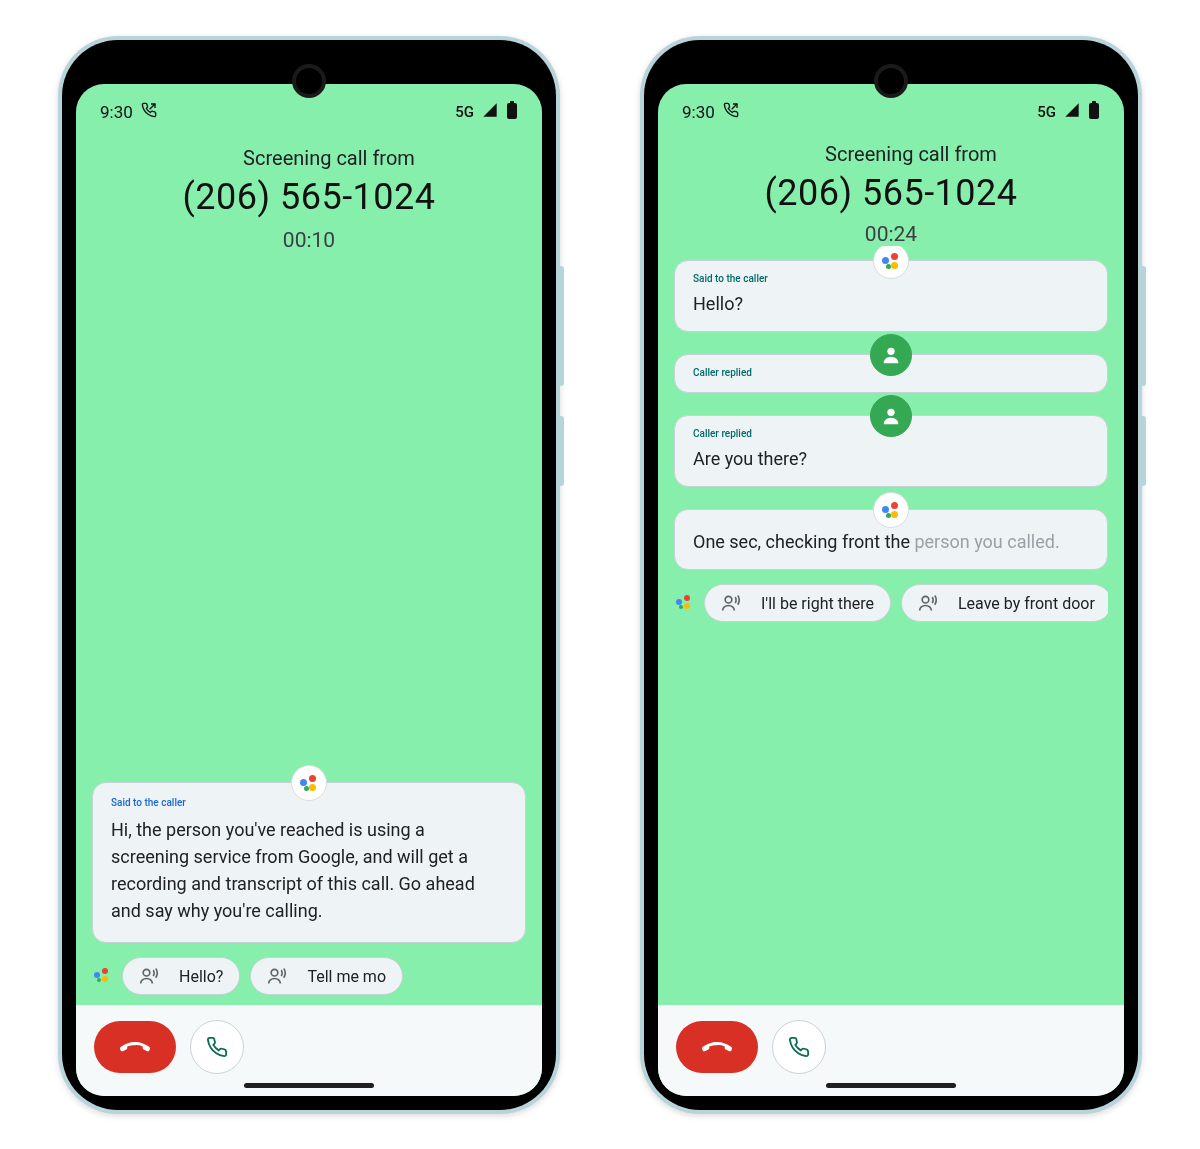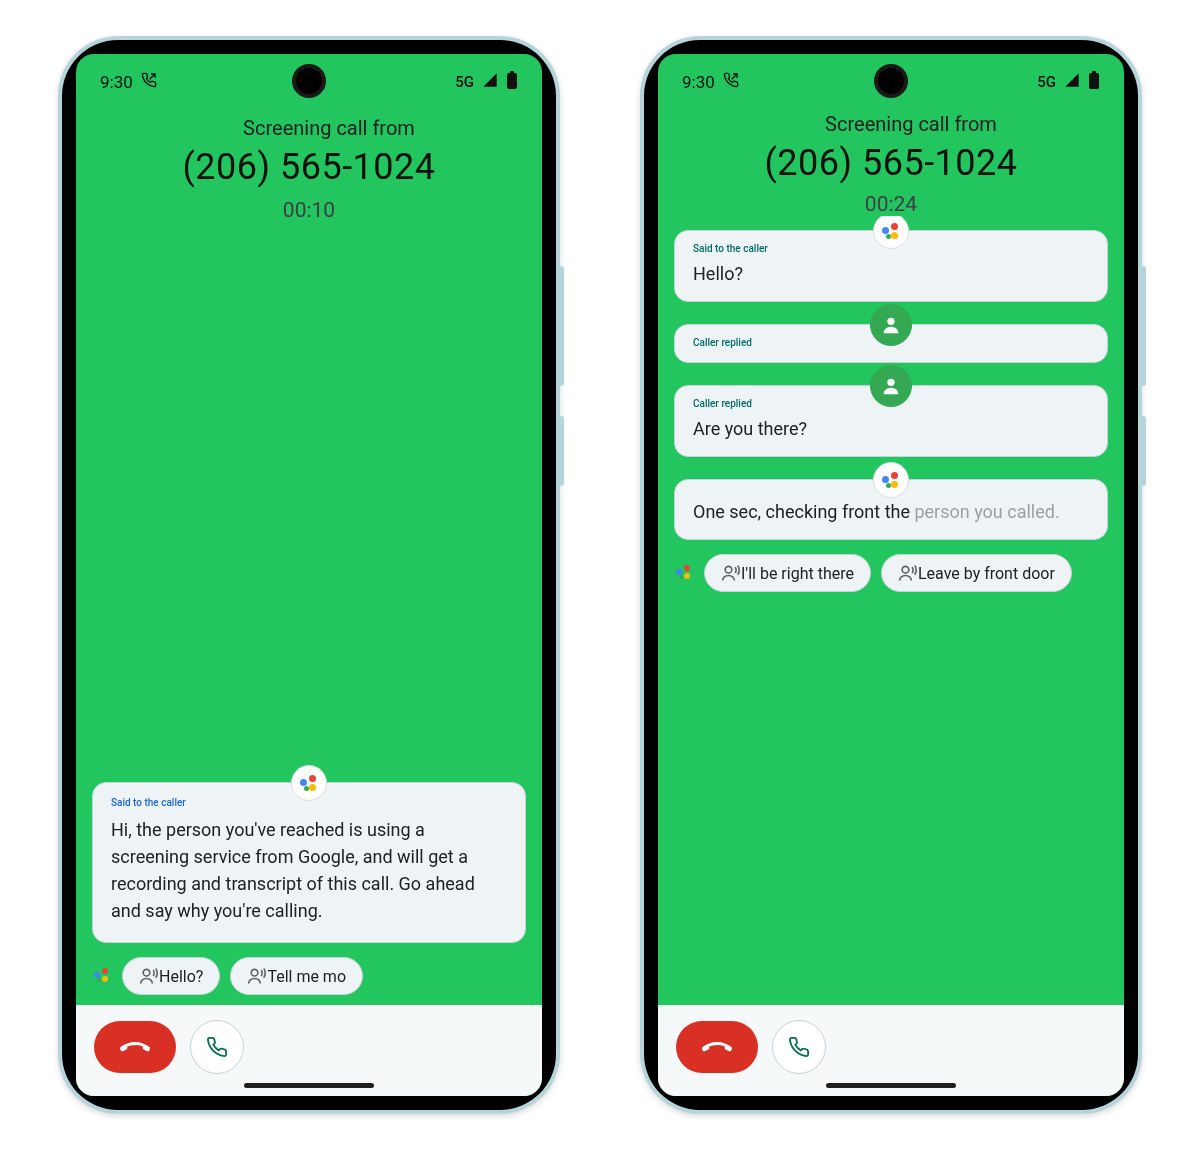--- a/index.html
+++ b/index.html
@@ -1,22 +1,22 @@
 <!DOCTYPE html>
 <html><head>
 <meta charset="utf-8">
 <style>
   html,body{margin:0;padding:0;background:#fff;font-family:Roboto,Arial,sans-serif;}
   .stage{width:1200px;height:1149px;position:relative;}
   .phone{position:absolute;top:36px;width:502px;height:1078px;border-radius:60px;
     background:#b8d4db;box-shadow:0 2px 6px rgba(0,0,0,.15);}
   .phone.left{left:58px;} .phone.right{left:640px;}
   .frame{position:absolute;inset:4px;border-radius:56px;background:#000;}
-  .screen{position:absolute;inset:14px;border-radius:18px;background:#22c55e;overflow:hidden;
-    display:flex;flex-direction:column;}
+  .screen{position:absolute;inset:14px;border-radius:28px;background:#86efac;overflow:hidden;
+    display:flex;flex-direction:column;margin-top:30px;}
   
   .btn-vol{position:absolute;right:-4px;top:230px;width:6px;height:120px;background:#b8d4db;border-radius:4px;}
   .btn-pwr{position:absolute;right:-4px;top:380px;width:6px;height:70px;background:#b8d4db;border-radius:4px;}
   
   .camera{position:absolute;top:24px;left:50%;transform:translateX(-50%);width:26px;height:26px;
     border-radius:50%;background:#000;border:4px solid #1a1a1a;z-index:5;}
   
   .status{height:56px;display:flex;align-items:center;justify-content:space-between;
     padding:0 24px;font-size:17px;color:#111;}
   .status .l,.status .r{display:flex;align-items:center;gap:8px;}
@@ -53,21 +53,21 @@
   .ga-small{width:16px;height:16px;}
   .ga-small .d{width:6px;height:6px;}
   .ga-small .d1{left:0;top:4px}.ga-small .d2{left:8px;top:0}
   .ga-small .d3{left:8px;top:8px}.ga-small .d4{left:3px;top:10px;width:4px;height:4px}
   
   .wave{display:flex;align-items:center;gap:3px;}
   .wave span{width:3px;background:#006a6a;border-radius:2px;}
   .wave .b1{height:8px}.wave .b2{height:14px}.wave .b3{height:10px}.wave .b4{height:6px}
   
   .chips{display:flex;align-items:center;gap:10px;padding:14px 0 10px 0;overflow:hidden;}
-  .chip{display:flex;align-items:center;gap:0;border:1px solid #c6d3d6;border-radius:22px;
+  .chip{display:flex;align-items:center;gap:20px;border:1px solid #c6d3d6;border-radius:22px;
     padding:8px 16px;background:#eef4f5;white-space:nowrap;font-size:16px;color:#202124;}
   .chip svg{flex:none;}
   .chip.spam{color:#c5221f;}
   .chip.spam svg{color:#c5221f;}
   .chips .ga-lead{flex:none;margin-left:2px;margin-right:2px;}
   
   .bottom{padding:14px 18px 22px;background:#f6f9fa;display:flex;align-items:center;gap:14px;
     border-top:1px solid transparent;}
   .btn-end{width:82px;height:52px;border-radius:30px;background:#d93025;display:flex;
     align-items:center;justify-content:center;}

